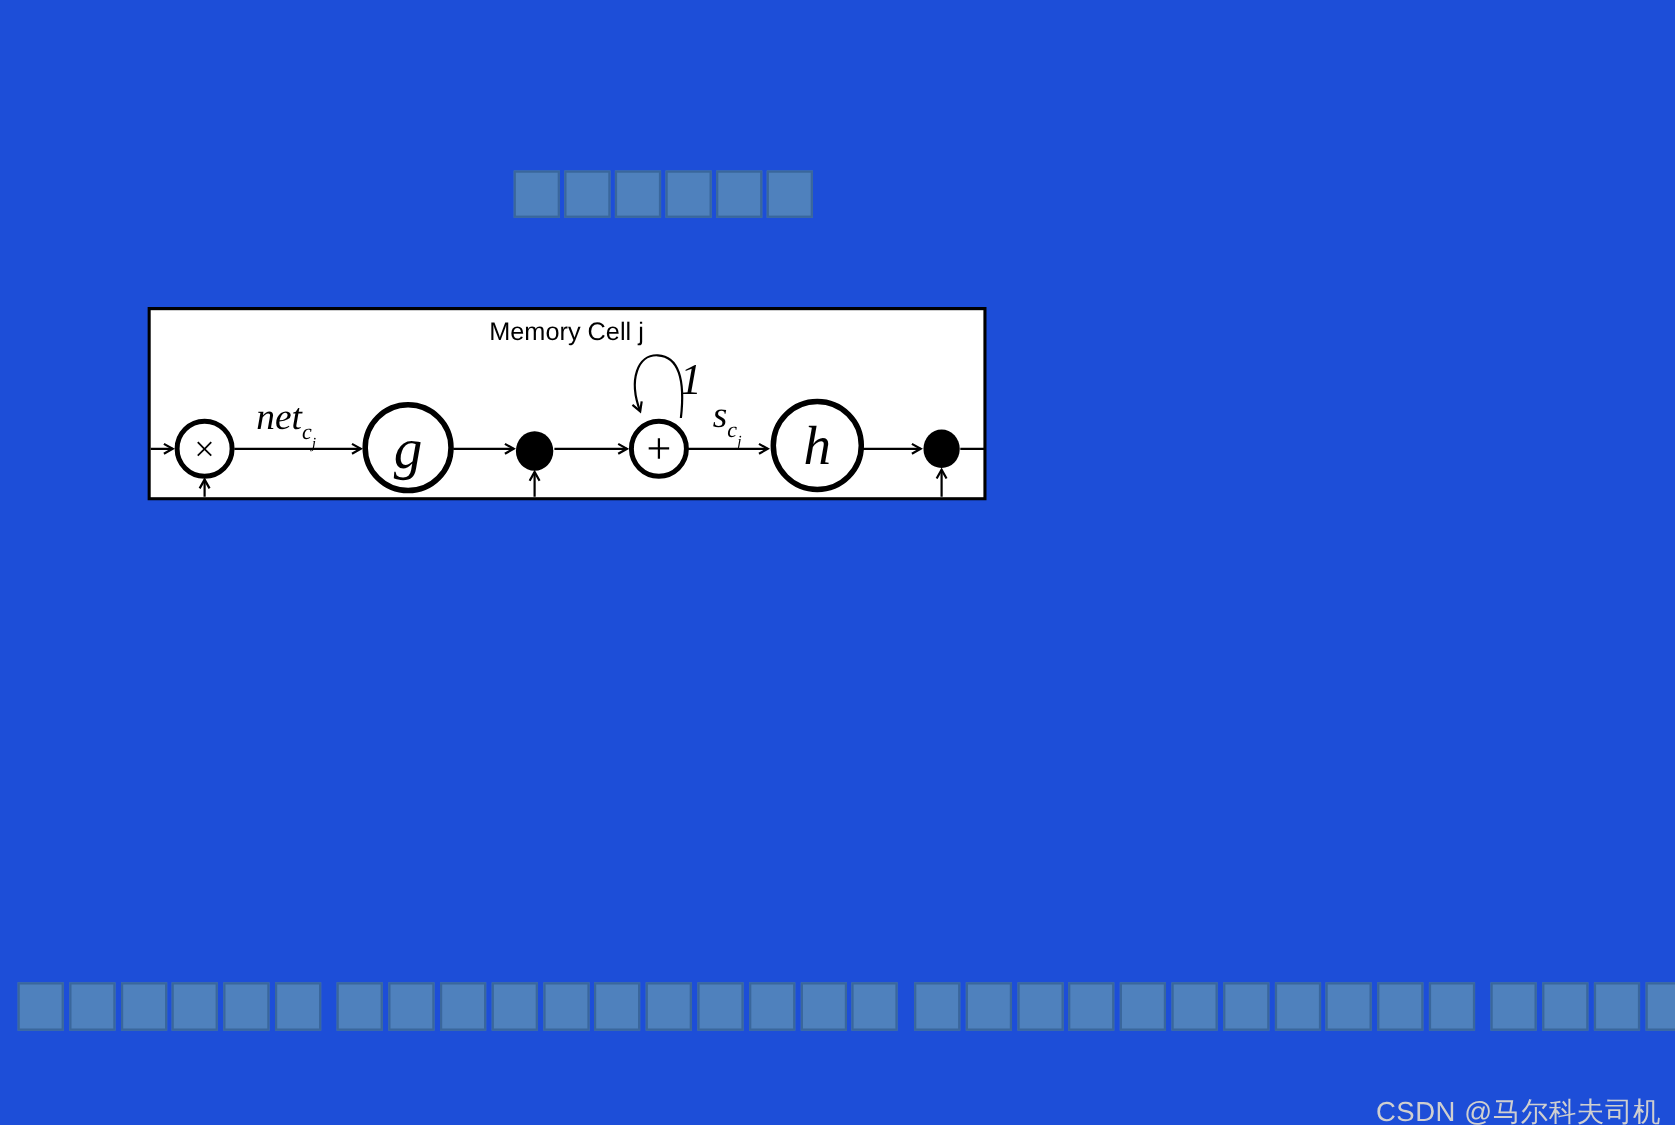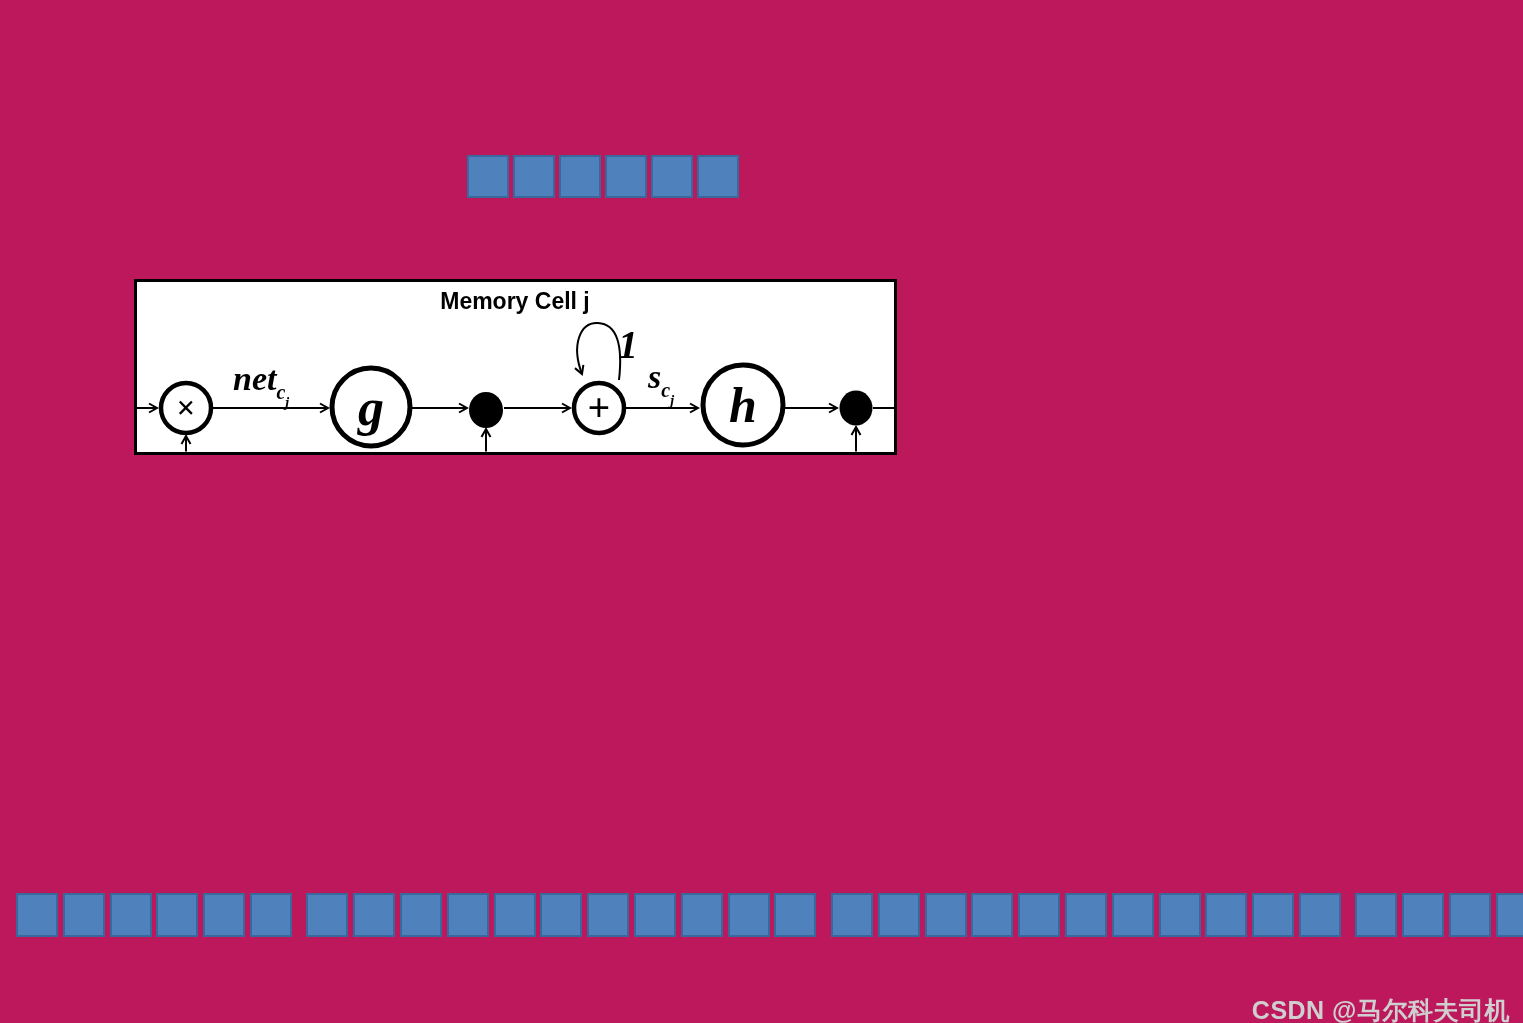--- a/index.html
+++ b/index.html
@@ -1,21 +1,21 @@
 <!DOCTYPE html>
 <html><head>
 <meta charset="utf-8">
 <style>
   html,body{margin:0;padding:0;}
   body{
     width:1523px;height:1023px;position:relative;overflow:hidden;
     background:#000;
     font-family:"Liberation Sans", sans-serif;
   }
-  .canvas{position:absolute;inset:0;background:#be185d;font-weight:bold;}
+  .canvas{position:absolute;inset:0;background:#1d4ed8;}
 
   
   .block-row{position:absolute;display:flex;}
   .bgroup{display:flex;gap:4.8px;}
   .block{
     background:var(--block-fill,#4F81BD);
     border:2px solid var(--block-border,#3A679C);
     box-sizing:border-box;
   }
   .title-row{left:467px;top:155px;gap:4.6px;}

